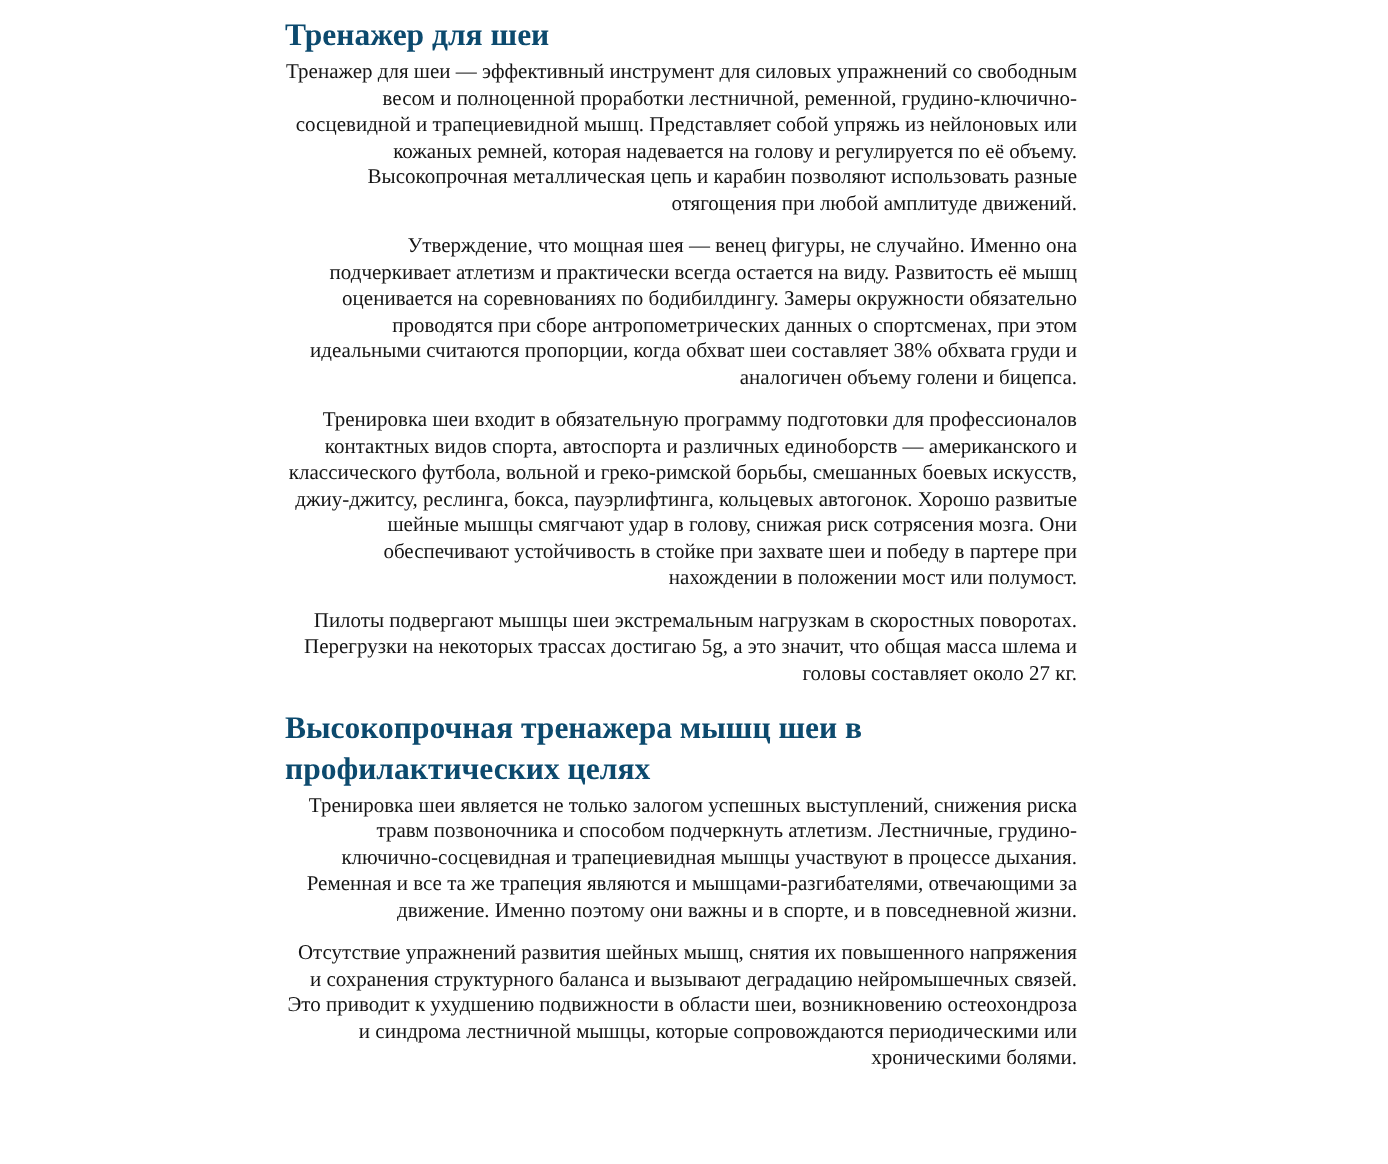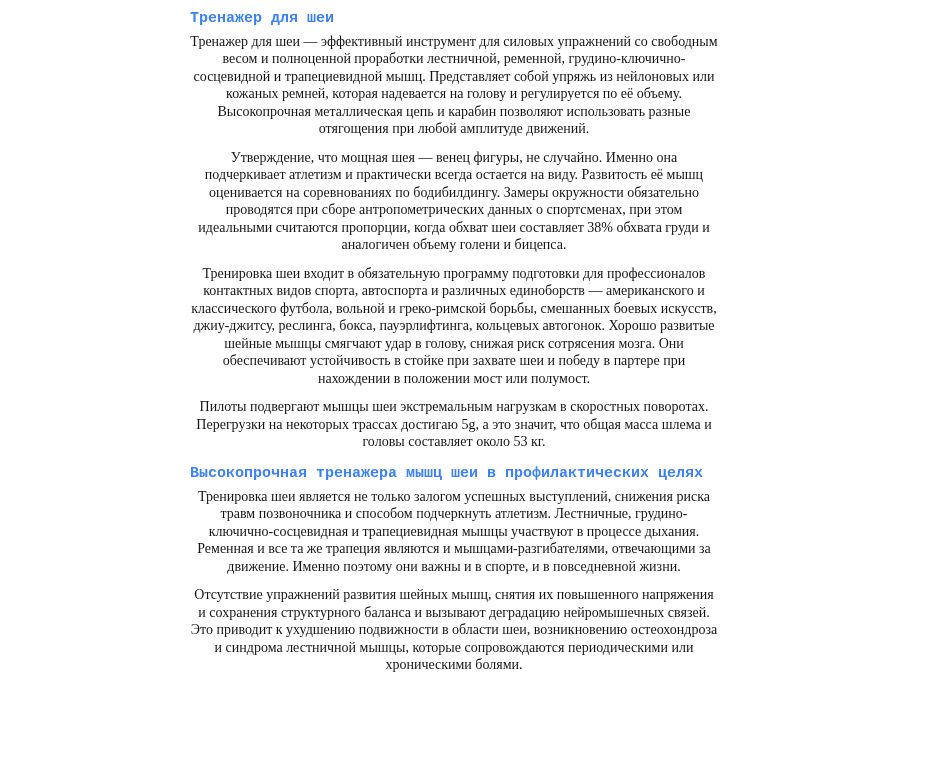--- a/index.html
+++ b/index.html
@@ -16,49 +16,49 @@
   }
   .page {
     box-sizing: border-box;
     padding: 8px 20px 20px 190px;
     width: 925px;
   }
   .doc {
     width: 528px;
   }
   h1.doc-heading, h2.doc-heading {
-    font-family: Liberation Mono, monospace;
-    font-size: 15px;
+    font-family: Liberation Serif, serif;
+    font-size: 21px;
     font-weight: bold;
-    color: #3b82f6;
+    color: #0c4a6e;
     margin: 14px 0 4px 0;
     line-height: 1.25;
   }
   h1.doc-heading {
     margin-top: 2px;
   }
   p.doc-paragraph {
     font-size: 14px;
     line-height: 17.5px;
     margin: 0 0 11px 0;
-    text-align: center;
+    text-align: right;
     color: #151515;
   }
 </style>
 </head>
 <body>
 
 <div class="page">
   <div class="doc">
 
     <h1 class="doc-heading">Тренажер для шеи</h1>
     <p class="doc-paragraph">Тренажер для шеи — эффективный инструмент для силовых упражнений со свободным весом и полноценной проработки лестничной, ременной, грудино-ключично-сосцевидной и трапециевидной мышц. Представляет собой упряжь из нейлоновых или кожаных ремней, которая надевается на голову и регулируется по её объему. Высокопрочная металлическая цепь  и карабин позволяют использовать разные отягощения при любой амплитуде движений.</p>
 
     <p class="doc-paragraph">Утверждение, что мощная шея — венец фигуры, не случайно. Именно она подчеркивает атлетизм и практически всегда остается на виду. Развитость её мышц оценивается на соревнованиях по бодибилдингу. Замеры окружности обязательно проводятся при сборе антропометрических данных о спортсменах, при этом идеальными считаются пропорции, когда обхват шеи составляет 38% обхвата груди и аналогичен объему голени и бицепса.</p>
     <p class="doc-paragraph">Тренировка шеи входит в обязательную программу подготовки для профессионалов контактных видов  спорта, автоспорта и различных единоборств — американского и классического футбола, вольной и греко-римской борьбы, смешанных боевых искусств, джиу-джитсу, реслинга, бокса, пауэрлифтинга, кольцевых автогонок. Хорошо развитые шейные мышцы смягчают удар в голову, снижая риск сотрясения мозга. Они обеспечивают  устойчивость в стойке при захвате шеи и победу в партере при нахождении в положении мост или полумост.</p>
-    <p class="doc-paragraph">Пилоты подвергают мышцы шеи экстремальным нагрузкам в скоростных поворотах. Перегрузки на некоторых трассах достигаю 5g, а это значит, что общая масса шлема и головы составляет около 53 кг.</p>
+    <p class="doc-paragraph">Пилоты подвергают мышцы шеи экстремальным нагрузкам в скоростных поворотах. Перегрузки на некоторых трассах достигаю 5g, а это значит, что общая масса шлема и головы составляет около 27 кг.</p>
 
     <h2 class="doc-heading">Высокопрочная тренажера мышц шеи  в профилактических целях</h2>
     <p class="doc-paragraph">Тренировка шеи является не только залогом успешных выступлений, снижения риска травм позвоночника и способом подчеркнуть атлетизм. Лестничные, грудино-ключично-сосцевидная и трапециевидная мышцы участвуют в процессе дыхания. Ременная и все та же трапеция являются и мышцами-разгибателями, отвечающими за движение. Именно поэтому они важны и в спорте, и в повседневной жизни.</p>
     <p class="doc-paragraph">Отсутствие упражнений развития шейных мышц, снятия их повышенного напряжения и сохранения структурного баланса и вызывают деградацию нейромышечных связей. Это приводит к ухудшению подвижности в области шеи, возникновению остеохондроза и синдрома лестничной мышцы, которые сопровождаются периодическими или хроническими болями.</p>
 
   </div>
 </div>
 
 </body></html>

